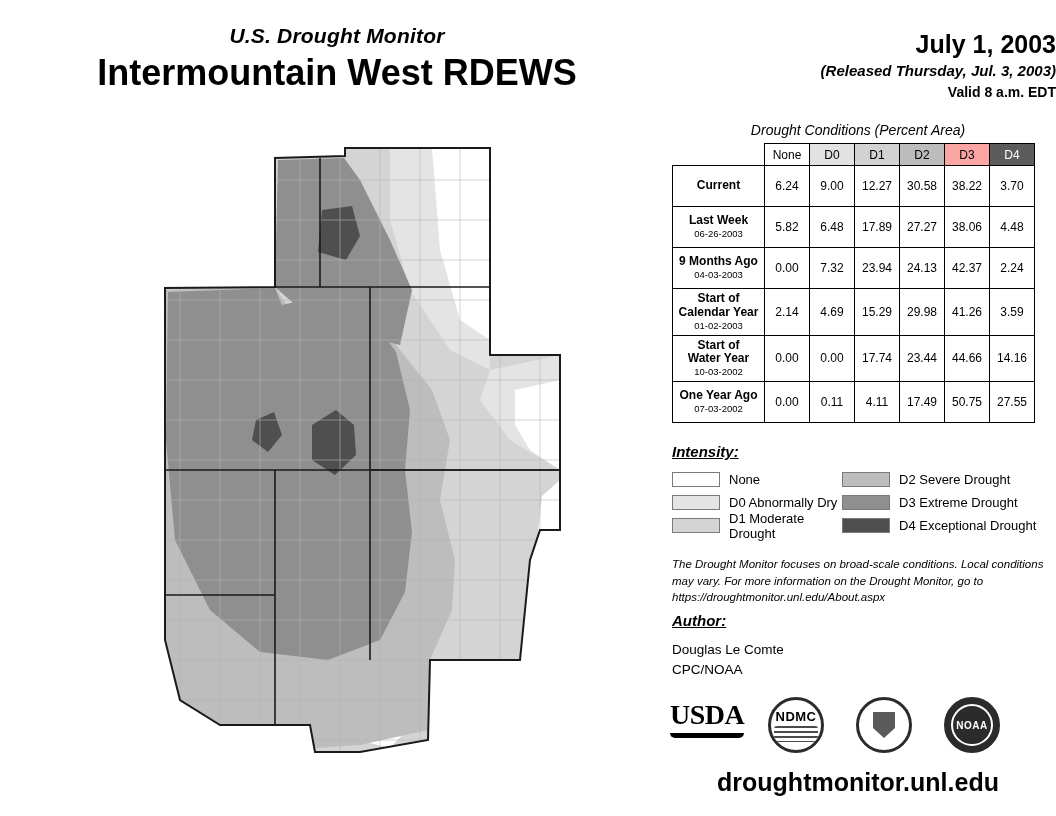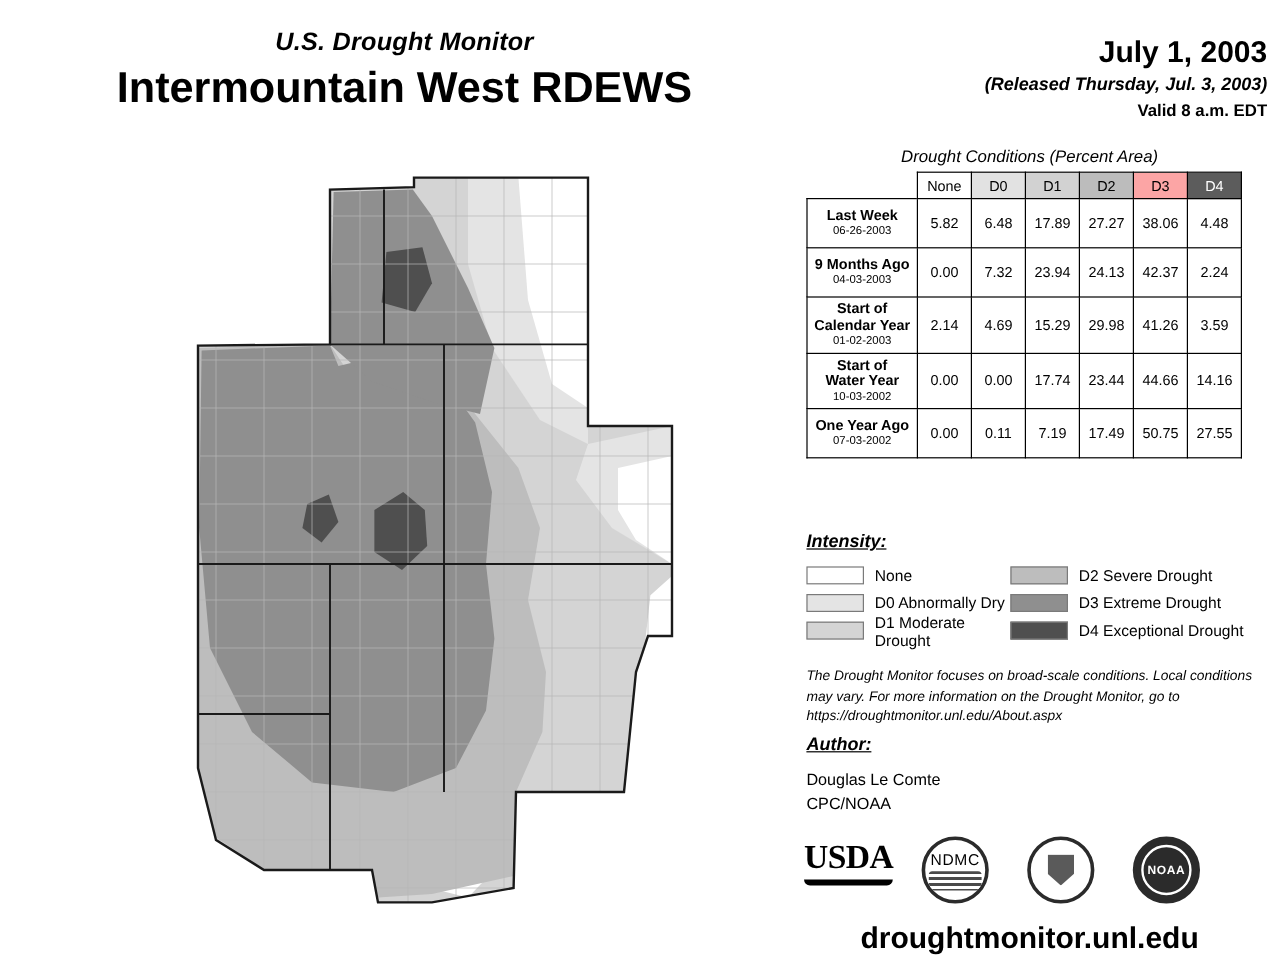--- a/index.html
+++ b/index.html
@@ -131,21 +131,21 @@
   .circ {
     border-radius: 50%; border: 3px solid #2b2b2b;
     display: flex; align-items: center; justify-content: center;
     background: #fff; overflow: hidden;
   }
   #logo-ndmc { left: 108px; top: 2px; width: 56px; height: 56px; }
   #logo-ndmc .inner {
     width: 100%; height: 100%;
     display:flex; flex-direction: column; align-items:center; justify-content:center;
   }
-  #logo-ndmc .txt { font-size: 13px; font-weight: normal; letter-spacing: 0.5px; }
+  #logo-ndmc .txt { font-size: 13px; font-weight: bold; letter-spacing: 0.5px; }
   #logo-ndmc .waves {
     width: 44px; height: 16px; margin-top: 2px;
     background: repeating-linear-gradient(#4a4a4a 0 2px, #fff 2px 5px);
     border-radius: 3px;
   }
   #logo-usdc { left: 196px; top: 2px; width: 56px; height: 56px; }
   #logo-usdc .inner { font-size: 8px; text-align:center; line-height:1.1; }
   #logo-usdc .shield {
     width: 22px; height: 26px; background:#5a5a5a; margin: 0 auto;
     clip-path: polygon(0 0, 100% 0, 100% 62%, 50% 100%, 0 62%);
@@ -254,20 +254,31 @@
       <th class="hdr-d0">D0</th>
       <th class="hdr-d1">D1</th>
       <th class="hdr-d2">D2</th>
       <th class="hdr-d3">D3</th>
       <th class="hdr-d4">D4</th>
     </tr>
   </thead>
   <tbody>
     <tr>
       <td class="rowlabel">
+        <span>Current</span>
+      </td>
+      <td class="val">6.24</td>
+      <td class="val">9.00</td>
+      <td class="val">12.27</td>
+      <td class="val">30.58</td>
+      <td class="val">38.22</td>
+      <td class="val">3.70</td>
+    </tr>
+    <tr>
+      <td class="rowlabel">
         <span>Last Week</span>
         <span class="sub">06-26-2003</span>
       </td>
       <td class="val">5.82</td>
       <td class="val">6.48</td>
       <td class="val">17.89</td>
       <td class="val">27.27</td>
       <td class="val">38.06</td>
       <td class="val">4.48</td>
     </tr>
@@ -307,21 +318,21 @@
       <td class="val">44.66</td>
       <td class="val">14.16</td>
     </tr>
     <tr>
       <td class="rowlabel">
         <span>One Year Ago</span>
         <span class="sub">07-03-2002</span>
       </td>
       <td class="val">0.00</td>
       <td class="val">0.11</td>
-      <td class="val">7.19</td>
+      <td class="val">4.11</td>
       <td class="val">17.49</td>
       <td class="val">50.75</td>
       <td class="val">27.55</td>
     </tr>
   </tbody>
 </table>
 
 <div id="intensity-label">Intensity:</div>
 
 <div id="legend">

